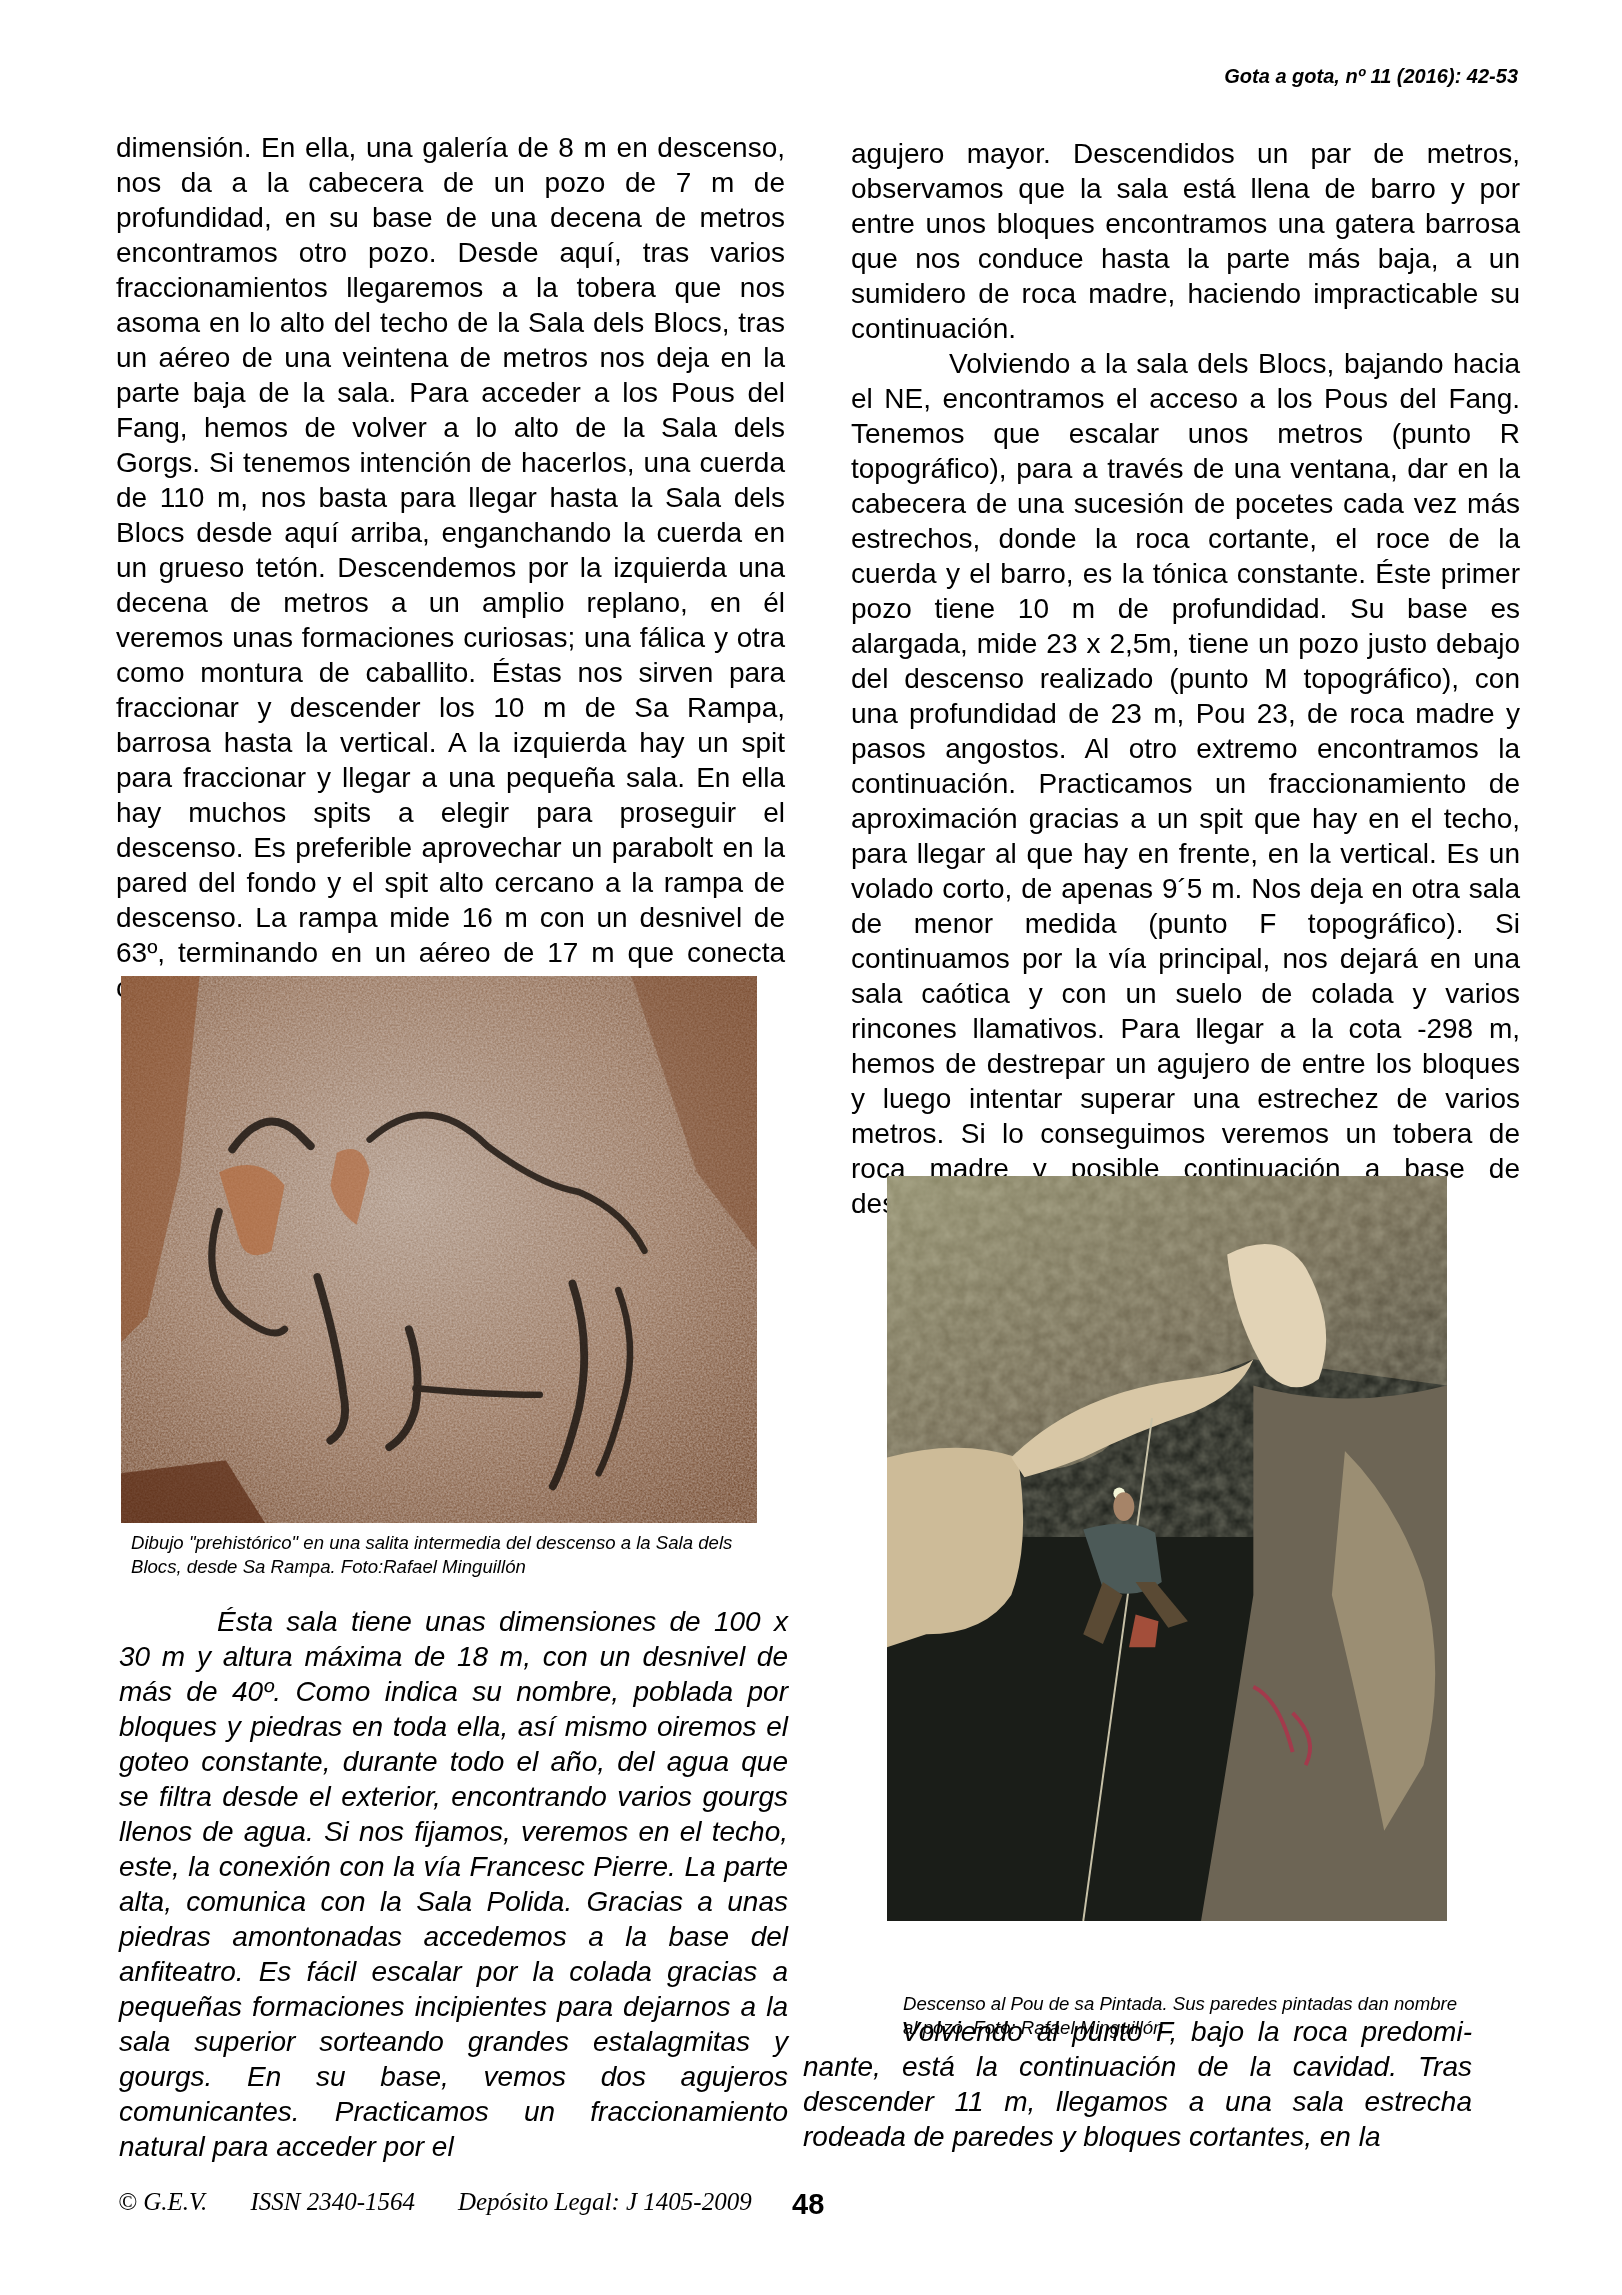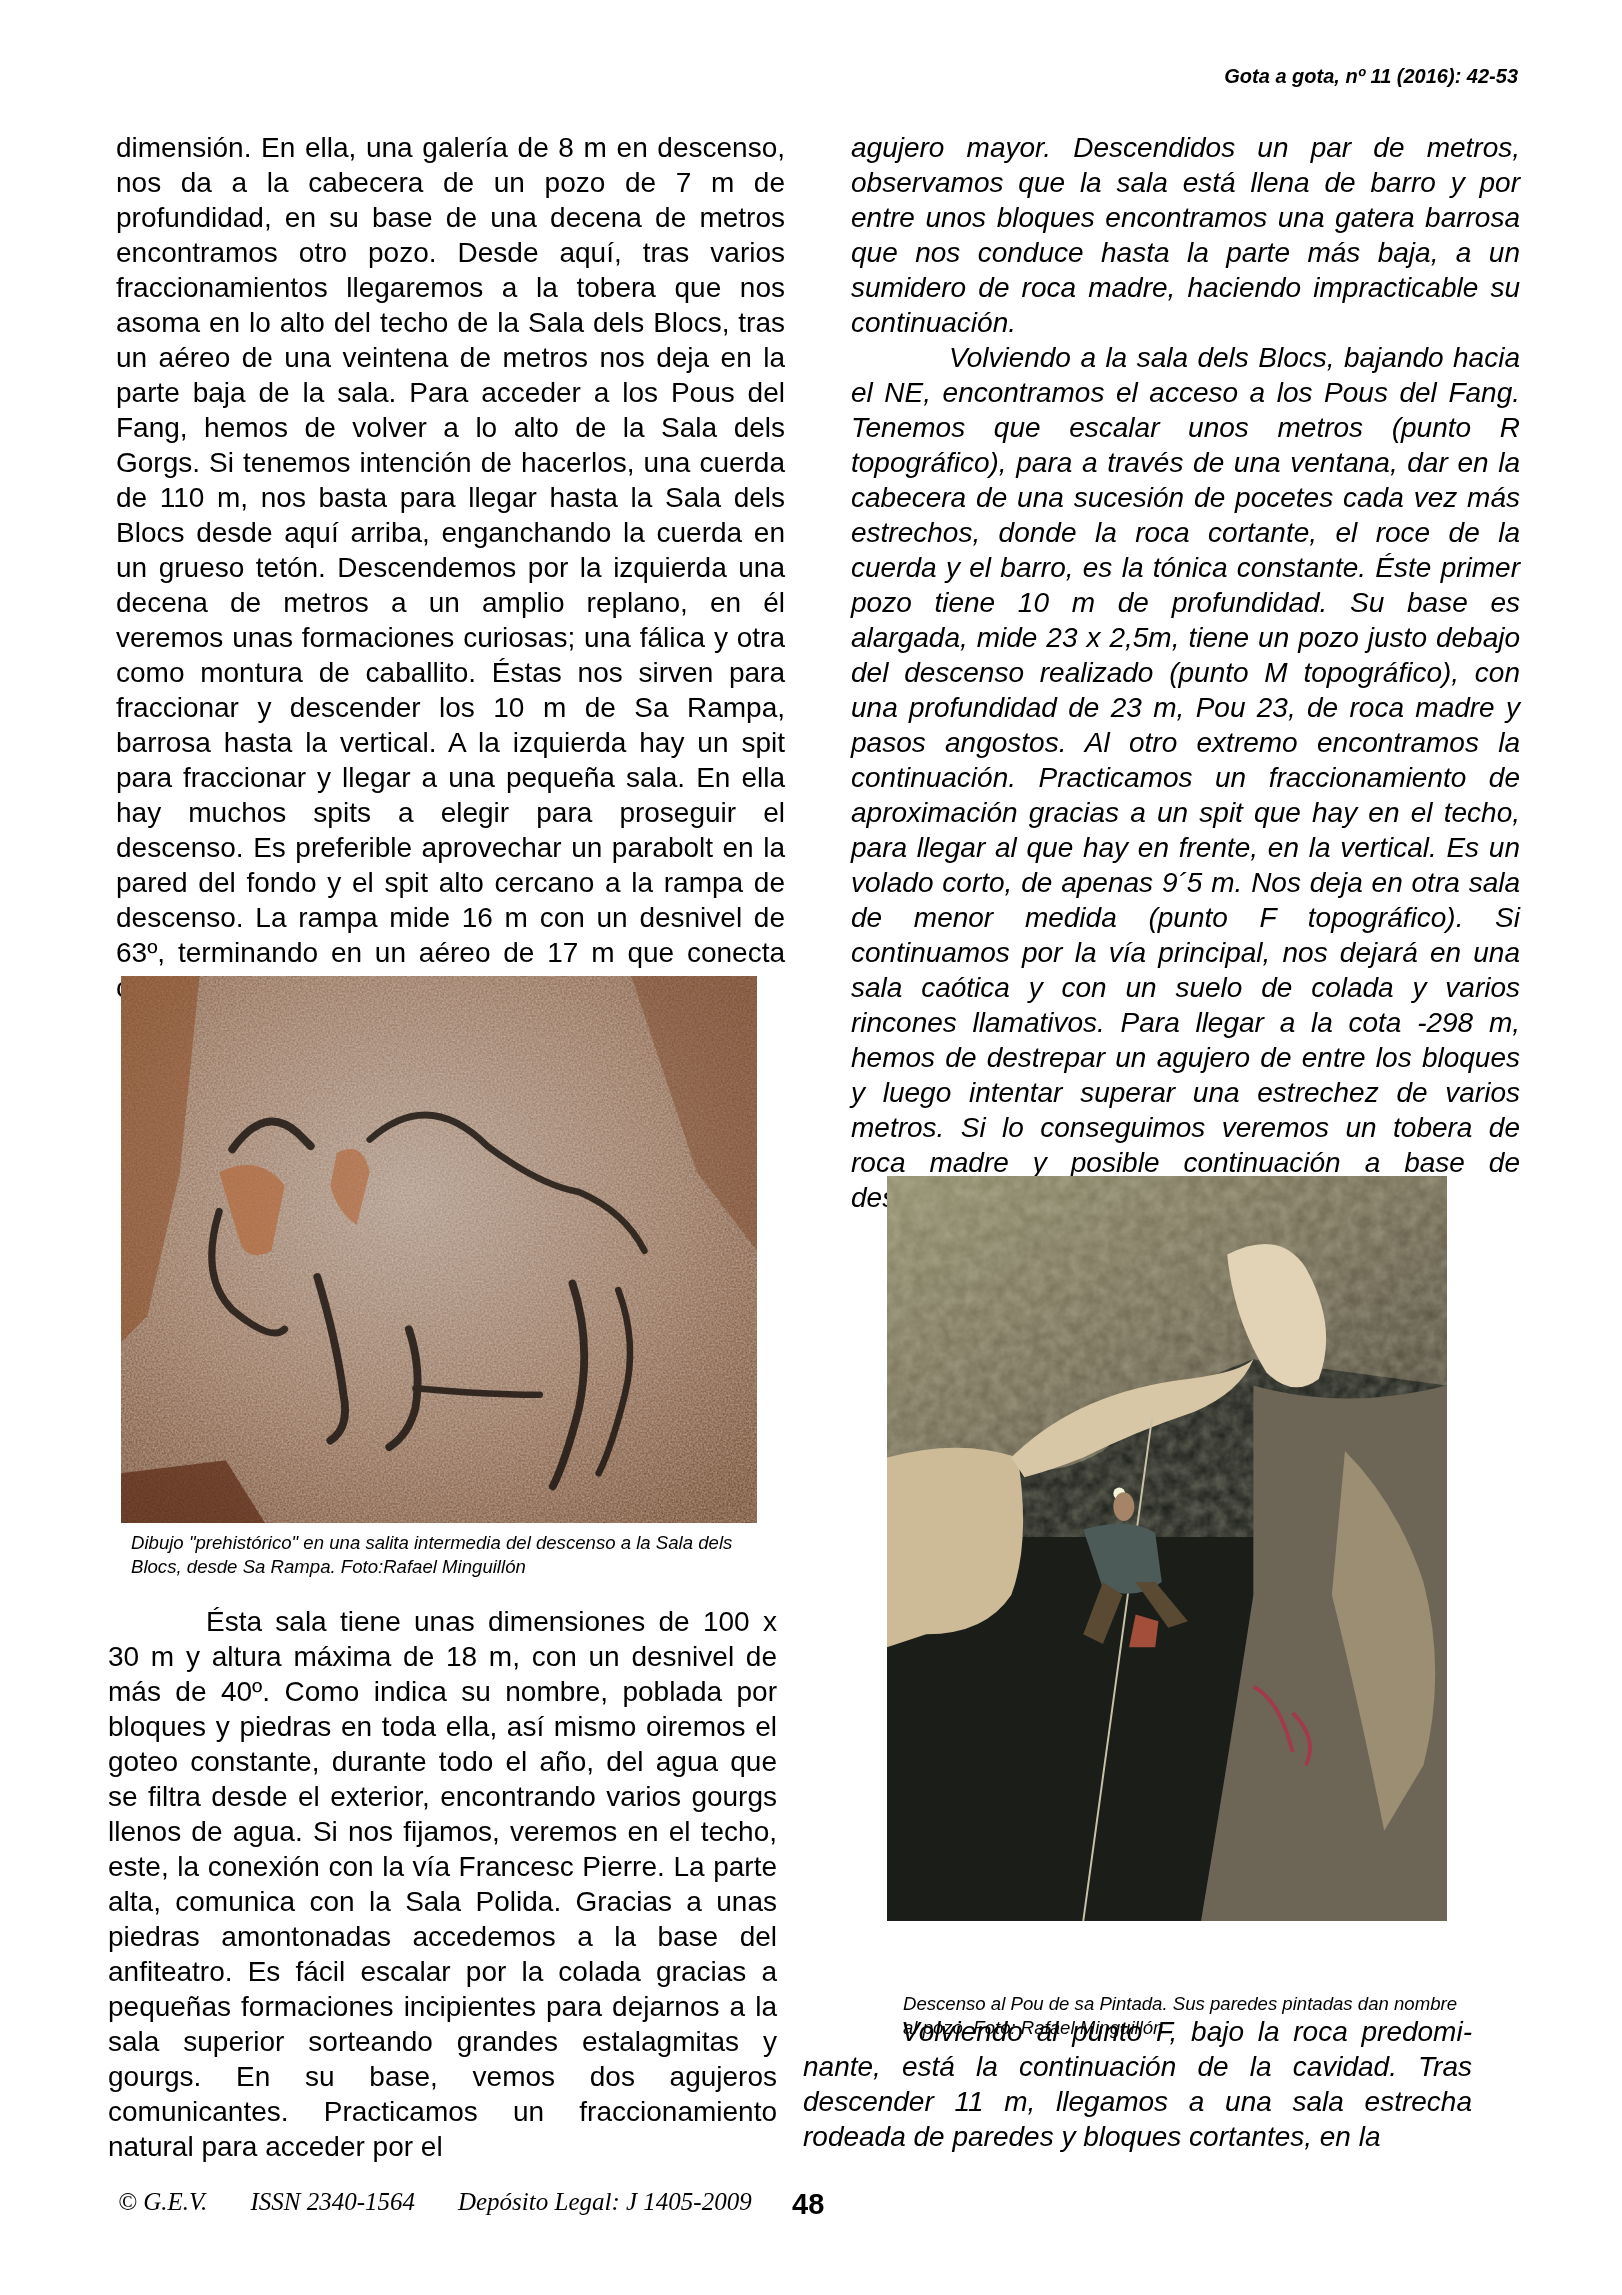--- a/index.html
+++ b/index.html
@@ -5,21 +5,21 @@
   html, body { margin: 0; padding: 0; background: #ffffff; }
   body { width: 1623px; height: 2295px; position: relative; overflow: hidden;
          font-family: "Liberation Sans", sans-serif; color: #000; }
   .running-head { position: absolute; top: 65px; right: 105px; font-size: 20px;
                   font-weight: bold; font-style: italic; letter-spacing: 0; text-align: right; }
   .col { position: absolute; width: 669px; font-size: 28px; line-height: 35px;
          text-align: justify; hyphens: manual; }
   .col p { margin: 0; }
   .col p.indent { text-indent: 98px; }
   .col-left { left: 116px; top: 130px; }
-  .col-right { left: 851px; top: 130px; font-style: italic; }
+  .col-right { left: 851px; top: 136px; }
   .photo { position: absolute; overflow: hidden; }
   .photo svg { display: block; width: 100%; height: 100%; }
   .caption { position: absolute; font-size: 18.6px; line-height: 23.6px; font-style: italic; }
   .footer { position: absolute; top: 2188px; left: 118px; font-family: "Liberation Serif", serif;
             font-style: italic; font-size: 25px; white-space: pre; }
   .footer span { margin-right: 43px; }
   .page-number { position: absolute; top: 2188px; left: 792px; font-size: 29px; font-weight: bold; }
 </style>
 </head>
 <body>
@@ -58,21 +58,21 @@
       <path d="M690 470 Q720 560 700 660 Q680 740 660 780" stroke-width="12"></path>
       <path d="M760 480 Q790 560 770 640 Q750 720 730 760" stroke-width="10"></path>
     </g>
     <path d="M150 300 Q210 270 250 320 L230 420 Q190 440 180 400 Z" fill="#b3693c" opacity="0.7"></path>
     <path d="M330 270 Q370 250 380 300 L360 380 Q330 360 320 320 Z" fill="#b3693c" opacity="0.65"></path>
   </svg>
 </div>
 
 <div class="caption" style="left:131px; top:1531px; width:628px;">Dibujo "prehistórico" en una salita intermedia del descenso a la Sala dels Blocs, desde Sa Rampa. Foto:Rafael Minguillón</div>
 
-<div class="col" style="left:108px; top:1604px; width:669px;">
+<div class="col" style="left:119px; top:1604px; width:669px;font-style:italic;">
   <p class="indent">Ésta sala tiene unas dimensiones de 100 x 30 m y altura máxima de 18 m, con un desnivel de más de 40º. Como indica su nombre, poblada por bloques y piedras en toda ella, así mismo oiremos el goteo constante, durante todo el año, del agua que se filtra desde el exterior, encontrando varios gourgs llenos de agua. Si nos fijamos, veremos en el techo, este, la conexión con la vía Francesc Pierre. La parte alta, comunica con la Sala Polida. Gracias a unas piedras amontonadas accedemos a la base del anfiteatro. Es fácil escalar por la colada gracias a pequeñas formaciones incipien­tes para dejarnos a la sala superior sorteando grandes estalagmitas y  gourgs. En su base, vemos dos agujeros comunicantes. Practicamos un fraccionamiento natural para acceder por el</p>
 </div>
 
 <div class="col col-right">
   <p>agujero mayor. Descendidos un par de metros, observamos que la sala está llena de barro y por entre unos bloques encontramos una gatera barrosa que nos conduce hasta la parte más baja, a un sumidero de roca madre, haciendo impracti­cable su continuación.</p>
   <p class="indent">Volviendo a la sala dels Blocs, bajando hacia el NE, encontramos el acceso a los Pous del Fang. Tenemos que escalar unos metros (punto R topográfico), para a través de una ventana, dar en la cabecera de una sucesión de pocetes cada vez más estrechos, donde la roca cortante, el roce de la cuerda y el barro, es la tónica constante. Éste primer pozo tiene 10 m de profundidad. Su base es alargada, mide 23 x 2,5m, tiene un pozo justo debajo del descenso realizado (punto M topográfi­co), con una profundidad de 23 m, Pou 23, de roca madre y pasos angostos. Al otro extremo encontra­mos la continuación. Practicamos un fracciona­miento de aproximación gracias a un spit que hay en el techo, para llegar al que hay en frente, en la vertical. Es un volado corto, de apenas 9´5 m. Nos deja en otra sala de menor medida (punto F topográfico). Si continuamos por la vía principal, nos dejará en una sala caótica y con un suelo de colada y varios rincones llamativos. Para llegar a la cota -298 m, hemos de destrepar un agujero de entre los bloques y luego intentar superar una estrechez de varios metros. Si lo conseguimos veremos un tobera de roca madre y posible continuación a base de desobstrucción.</p>
 </div>
 
 <div class="photo" style="left:887px; top:1176px; width:560px; height:745px;">
   <svg viewBox="0 0 856 1138" preserveAspectRatio="none">

